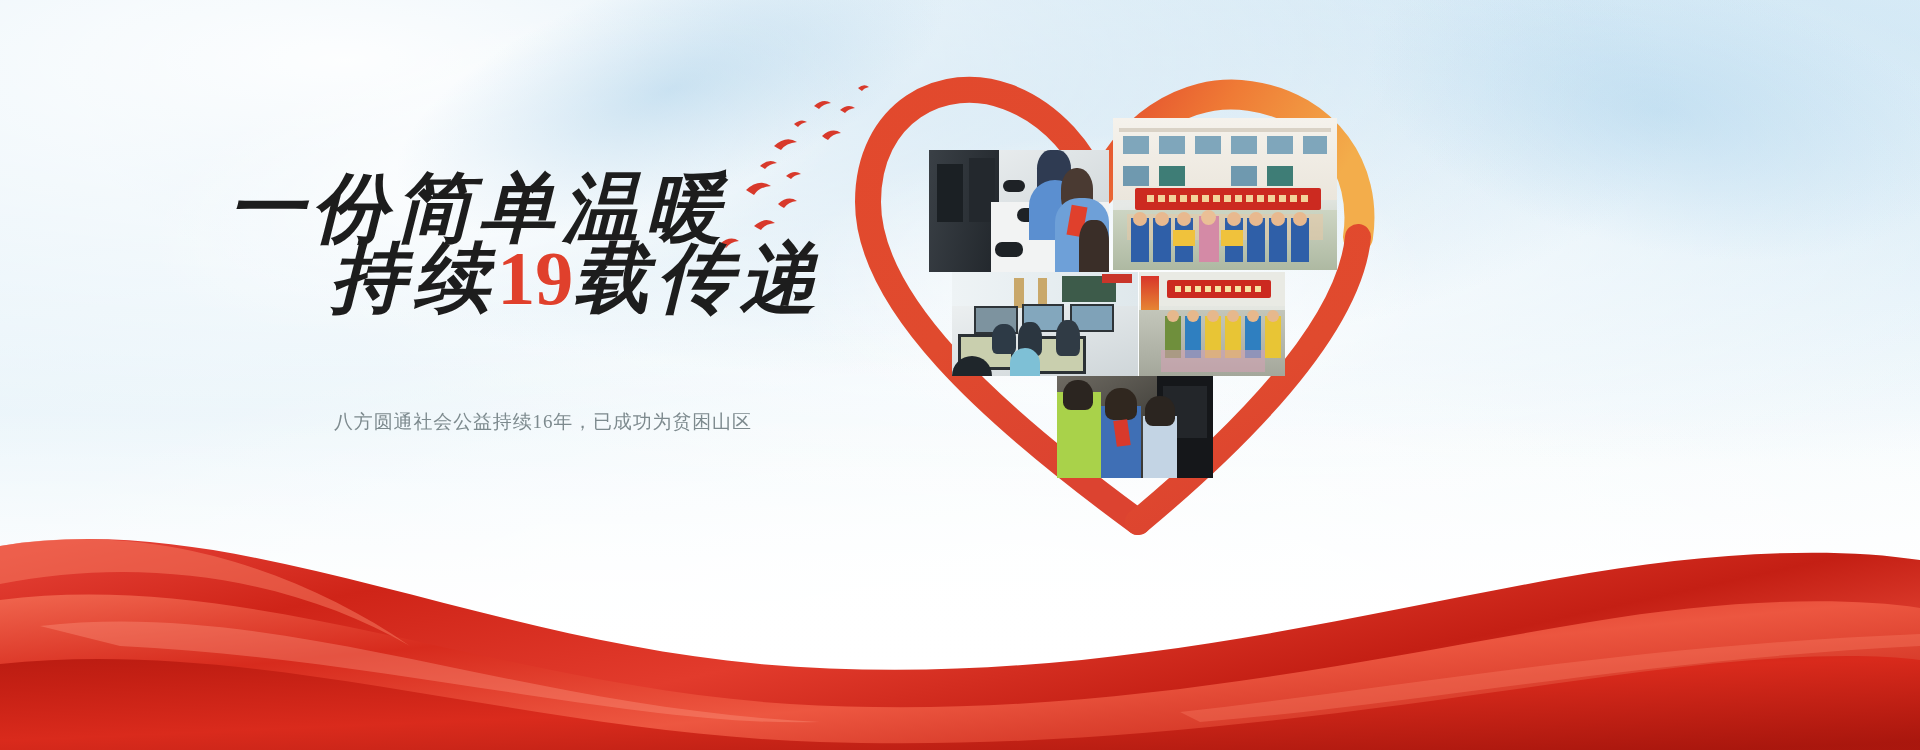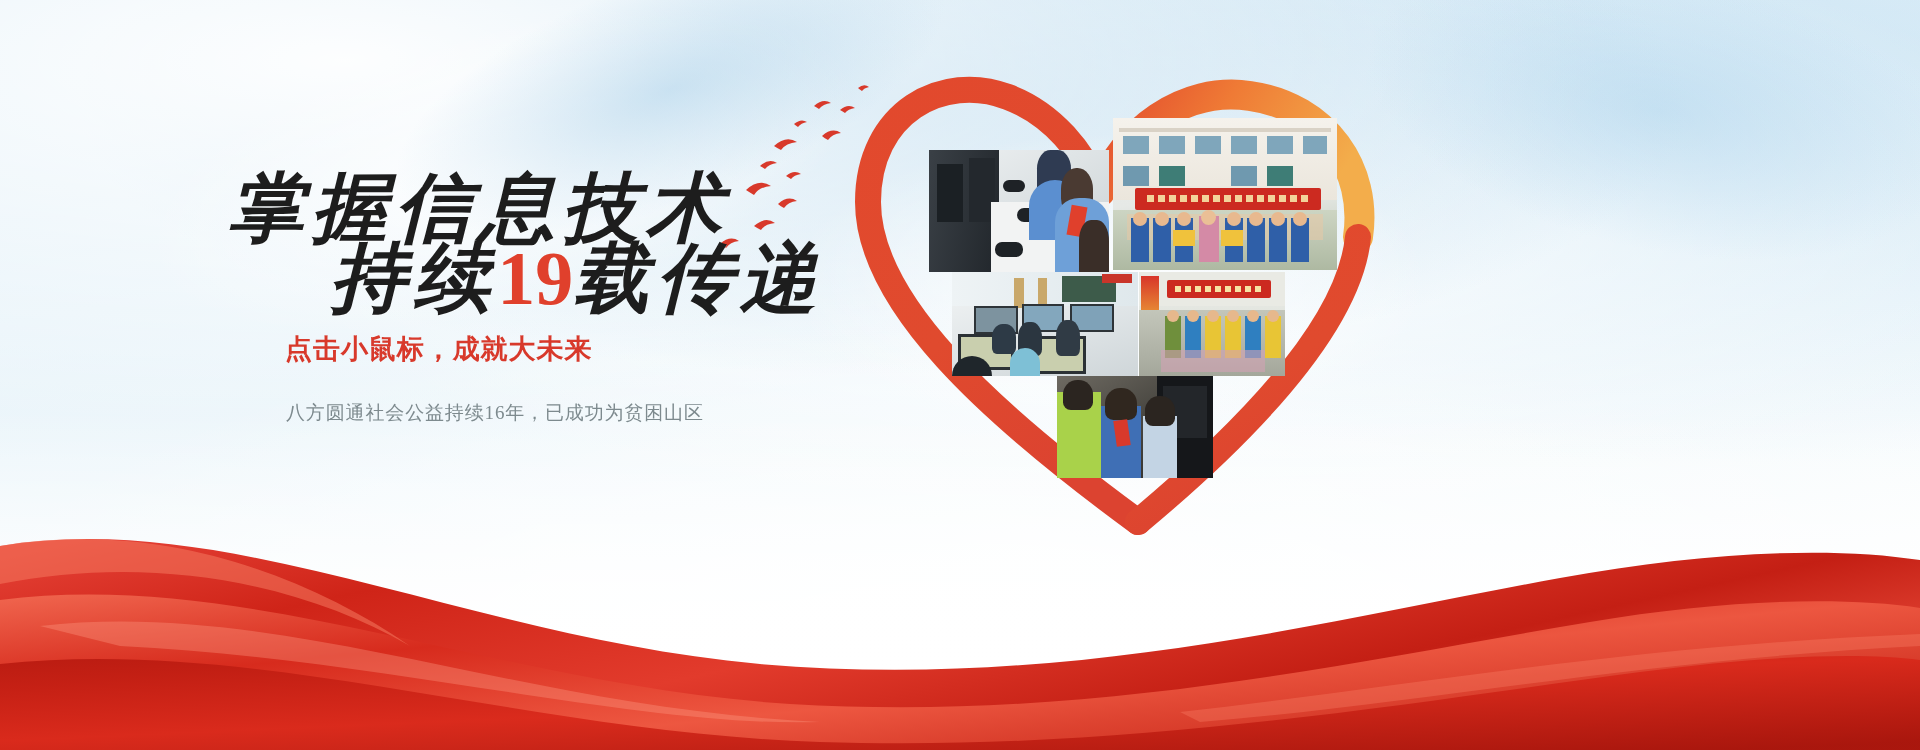--- a/index.html
+++ b/index.html
@@ -41,21 +41,21 @@
   .head2 .num{color:#e0402c;font-family:"Liberation Serif",serif;
     font-style:normal;font-weight:700;letter-spacing:0;}
   .sub{position:absolute;left:285px;color:#d8392b;font-weight:700;
     font-size:27px;letter-spacing:.035em;white-space:nowrap;
     font-family:"DejaVu Sans","Liberation Sans",sans-serif;}
   .sub1{top:331px;}
   .sub2{top:367px;}
   .para{position:absolute;left:286px;color:#7d8a8e;font-size:19px;
     letter-spacing:.045em;white-space:nowrap;
     font-family:"Liberation Serif","DejaVu Serif",serif;}
-  .para1{top:400px;}
+  .para1{top:409px;margin-left:48px;}
   .para2{top:443px;}
 
   
   .heart{position:absolute;left:838px;top:52px;width:640px;height:470px;}
   .heart svg{display:block;width:100%;height:100%;overflow:visible;}
 
   
   .birds{position:absolute;left:690px;top:80px;width:220px;height:220px;}
   .birds svg{display:block;width:100%;height:100%;}
 
@@ -232,23 +232,22 @@
     <div style="position:absolute;left:0;top:16px;width:44px;height:86px;background:#a9d24a;"></div>
     <div style="position:absolute;left:6px;top:4px;width:30px;height:30px;background:#2b2520;border-radius:48% 48% 26% 26%;"></div>
     <div style="position:absolute;left:44px;top:30px;width:40px;height:72px;background:#3f6fb5;"></div>
     <div style="position:absolute;left:48px;top:12px;width:32px;height:32px;background:#30271f;border-radius:48% 48% 26% 26%;"></div>
     <div style="position:absolute;left:58px;top:44px;width:14px;height:26px;background:#d8392b;transform:rotate(-8deg);"></div>
     <div style="position:absolute;left:86px;top:40px;width:34px;height:62px;background:#c3d4e4;"></div>
     <div style="position:absolute;left:88px;top:20px;width:30px;height:30px;background:#2b2520;border-radius:48% 48% 26% 26%;"></div>
   </div>
 
   <div class="copy">
-    <div class="head head1">掌握信息技术</div>
+    <div class="head head1">一份简单温暖</div>
     <div class="head head2"><span>持续</span><span class="num">19</span><span>载传递</span></div>
-    <div class="sub sub1">点击小鼠标，成就大未来</div>
     <div class="para para1">八方圆通社会公益持续16年，已成功为贫困山区</div>
   </div>
 
   <div class="wave">
     <svg viewBox="0 0 1920 300" preserveAspectRatio="none">
       <defs>
         <linearGradient id="rib1" x1="0" y1="0" x2="1" y2="0.5">
           <stop offset="0%" stop-color="#e8453a"></stop>
           <stop offset="25%" stop-color="#cf2418"></stop>
           <stop offset="55%" stop-color="#e23b2c"></stop>

